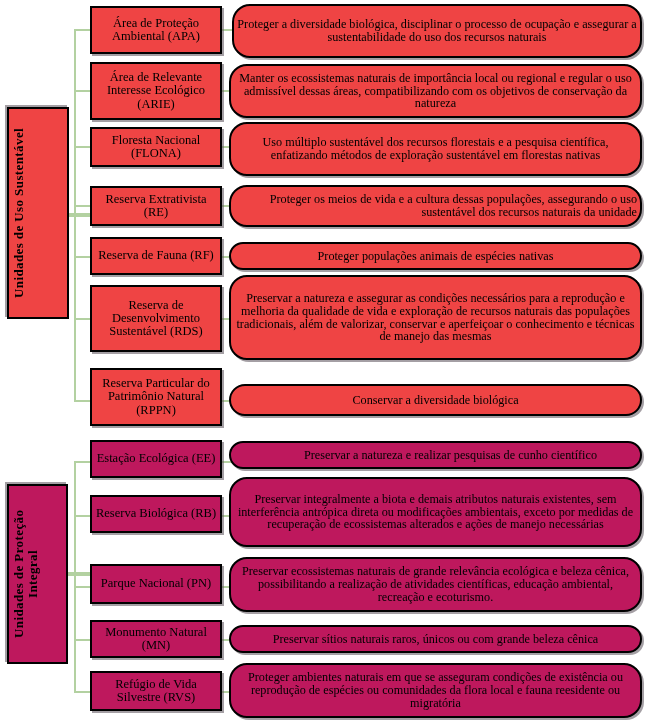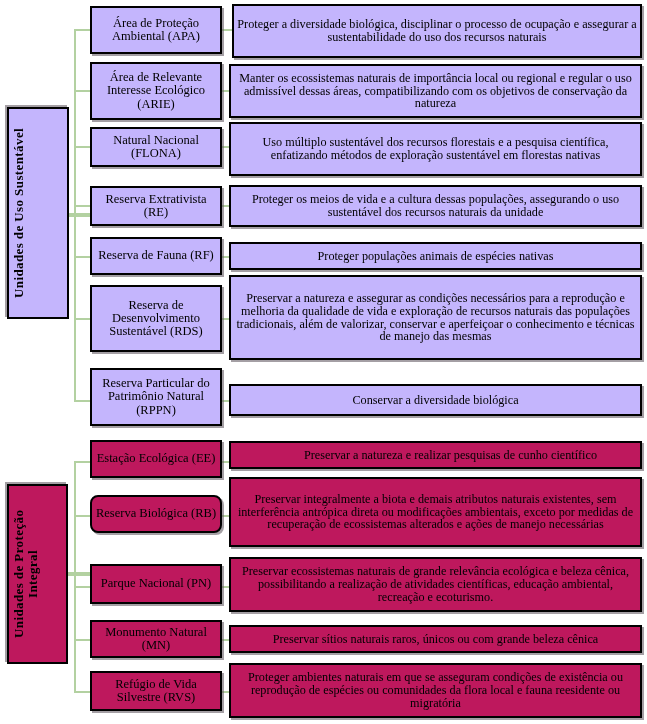--- a/index.html
+++ b/index.html
@@ -39,33 +39,33 @@
     writing-mode: vertical-rl;
     transform: rotate(180deg);
     letter-spacing: 0.4px;
   }
   .group-box span {
     writing-mode: vertical-rl;
     text-align: center;
   }
 
   
-  .c-light { background: #c4b5fd; }
+  .c-light { background: #ef4444; }
   .c-dark  { background: #be185d; }
 
   
   .conn {
     position: absolute;
     background: #b3d1a1;
   }
   .conn.h { height: 2px; }
   .conn.v { width: 2px; }
 
   .lbl-cat { font-size: 12.5px; }
-  .lbl-desc { font-size: 12.2px; }
+  .lbl-desc { font-size: 12.2px; border-radius: 18px; }
 </style>
 </head>
 <body>
 
 <div id="diagram">
 
   <div class="conn v" style="left:74px; top:29px; height:372px;"></div>
   <div class="conn h" style="left:68px; top:213px; width:22px; height:4px;"></div>
 
   <div class="conn h" style="left:74px; top:29px; width:17px;"></div>
@@ -88,21 +88,21 @@
     <span>Unidades de Uso Sustentável</span>
   </div>
 
   <div class="node c-light lbl-cat" style="left:90px; top:6px; width:132px; height:48px;">
     <span>Área de Proteção Ambiental (APA)</span>
   </div>
   <div class="node c-light lbl-cat" style="left:90px; top:62px; width:132px; height:58px;">
     <span>Área de Relevante Interesse Ecológico (ARIE)</span>
   </div>
   <div class="node c-light lbl-cat" style="left:90px; top:127px; width:132px; height:40px;">
-    <span>Natural Nacional (FLONA)</span>
+    <span>Floresta Nacional (FLONA)</span>
   </div>
   <div class="node c-light lbl-cat" style="left:90px; top:186px; width:132px; height:40px;">
     <span>Reserva Extrativista (RE)</span>
   </div>
   <div class="node c-light lbl-cat" style="left:90px; top:237px; width:132px; height:38px;">
     <span>Reserva de Fauna (RF)</span>
   </div>
   <div class="node c-light lbl-cat" style="left:90px; top:285px; width:132px; height:67px;">
     <span>Reserva de Desenvolvimento Sustentável (RDS)</span>
   </div>
@@ -112,21 +112,21 @@
 
   <div class="node c-light lbl-desc" style="left:232px; top:4px; width:410px; height:54px;">
     <span>Proteger a diversidade biológica, disciplinar o processo de ocupação e assegurar a sustentabilidade do uso dos recursos naturais</span>
   </div>
   <div class="node c-light lbl-desc" style="left:229px; top:64px; width:413px; height:54px;">
     <span>Manter os ecossistemas naturais de importância local ou regional e regular o uso admissível dessas áreas, compatibilizando com os objetivos de conservação da natureza</span>
   </div>
   <div class="node c-light lbl-desc" style="left:229px; top:122px; width:413px; height:54px;">
     <span>Uso múltiplo sustentável dos recursos florestais e a pesquisa científica, enfatizando métodos de exploração sustentável em florestas nativas</span>
   </div>
-  <div class="node c-light lbl-desc" style="left:229px; top:185px; width:413px; height:42px;">
+  <div class="node c-light lbl-desc" style="left:229px; top:185px; width:413px; height:42px;text-align:right;">
     <span>Proteger os meios de vida e a cultura dessas populações, assegurando o uso sustentável dos recursos naturais da unidade</span>
   </div>
   <div class="node c-light lbl-desc" style="left:229px; top:242px; width:413px; height:28px;">
     <span>Proteger populações animais de espécies nativas</span>
   </div>
   <div class="node c-light lbl-desc" style="left:229px; top:275px; width:413px; height:85px;align-items:center;">
     <span>Preservar a natureza e assegurar as condições necessários para a reprodução e melhoria da qualidade de vida e exploração de recursos naturais das populações tradicionais, além de valorizar, conservar e aperfeiçoar o conhecimento e técnicas de manejo das mesmas</span>
   </div>
   <div class="node c-light lbl-desc" style="left:229px; top:384px; width:413px; height:32px;">
     <span>Conservar a diversidade biológica</span>
@@ -147,21 +147,21 @@
   <div class="conn h" style="left:221px; top:639px; width:12px;"></div>
   <div class="conn h" style="left:221px; top:691px; width:12px;"></div>
 
   <div class="node c-dark group-box" style="left:7px; top:484px; width:61px; height:180px; font-size:13px;">
     <span>Unidades de Proteção Integral</span>
   </div>
 
   <div class="node c-dark lbl-cat" style="left:90px; top:440px; width:132px; height:38px;">
     <span>Estação Ecológica (EE)</span>
   </div>
-  <div class="node c-dark lbl-cat" style="left:90px; top:495px; width:132px; height:38px;border-radius:8px;">
+  <div class="node c-dark lbl-cat" style="left:90px; top:495px; width:132px; height:38px;">
     <span>Reserva Biológica (RB)</span>
   </div>
   <div class="node c-dark lbl-cat" style="left:90px; top:564px; width:132px; height:40px;">
     <span>Parque Nacional (PN)</span>
   </div>
   <div class="node c-dark lbl-cat" style="left:90px; top:620px; width:132px; height:38px;">
     <span>Monumento Natural (MN)</span>
   </div>
   <div class="node c-dark lbl-cat" style="left:90px; top:671px; width:132px; height:40px;">
     <span>Refúgio de Vida Silvestre (RVS)</span>

